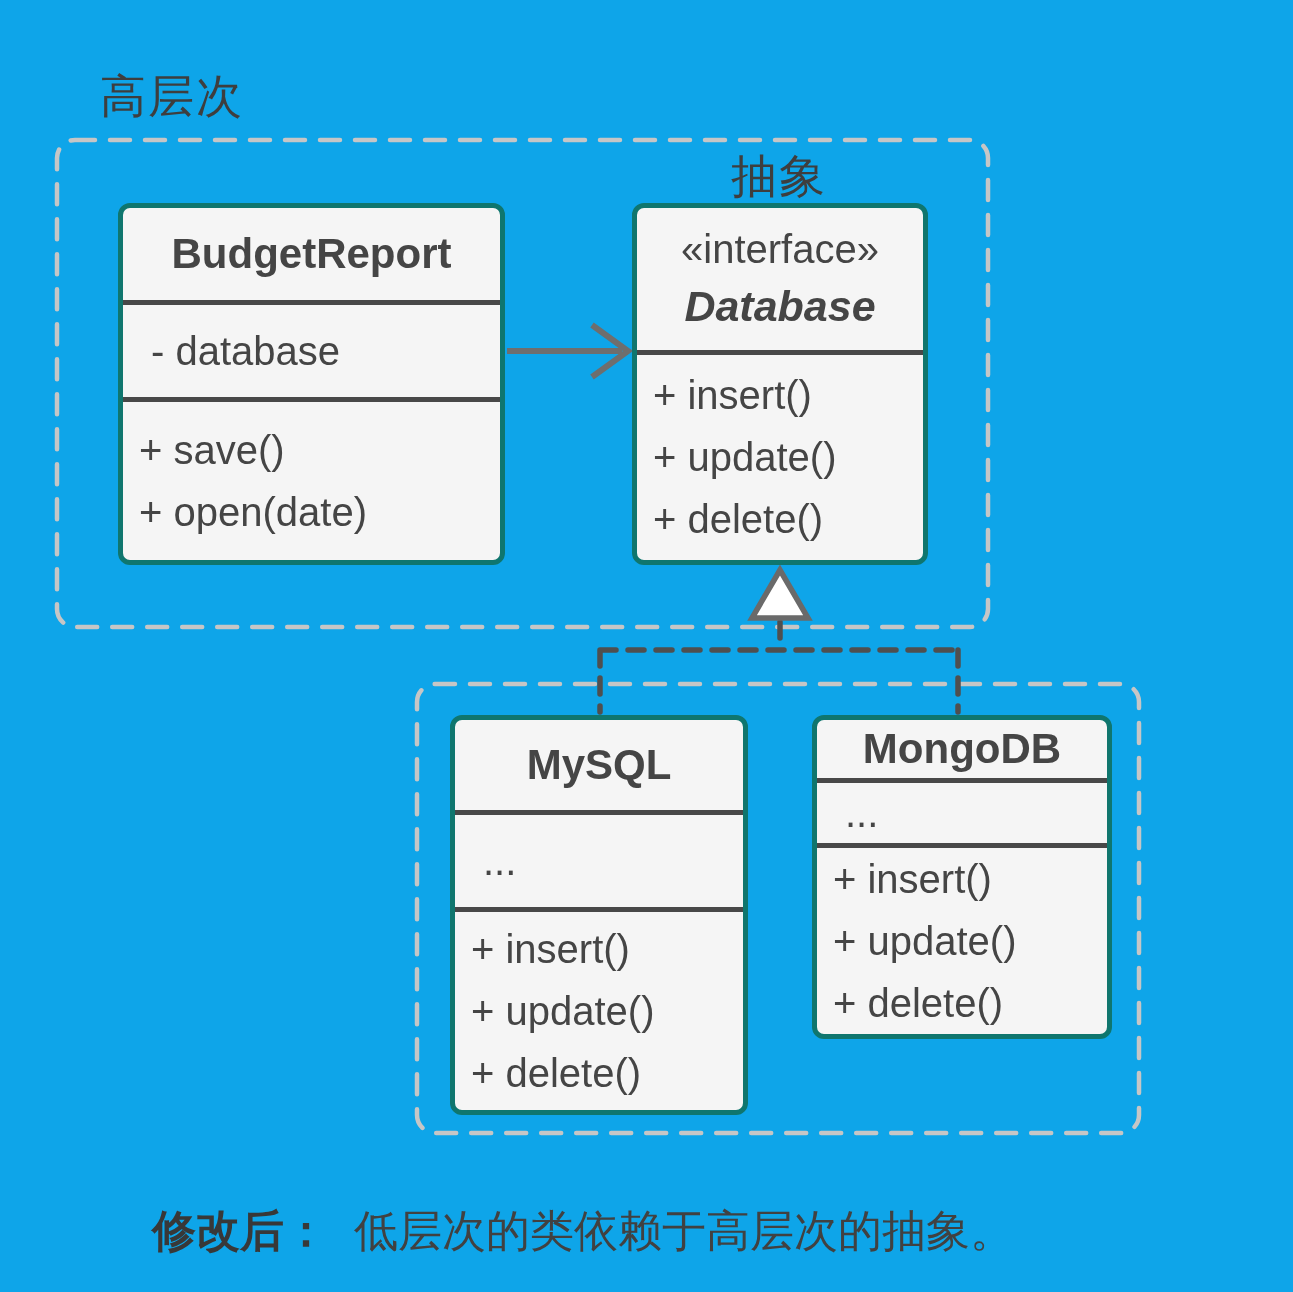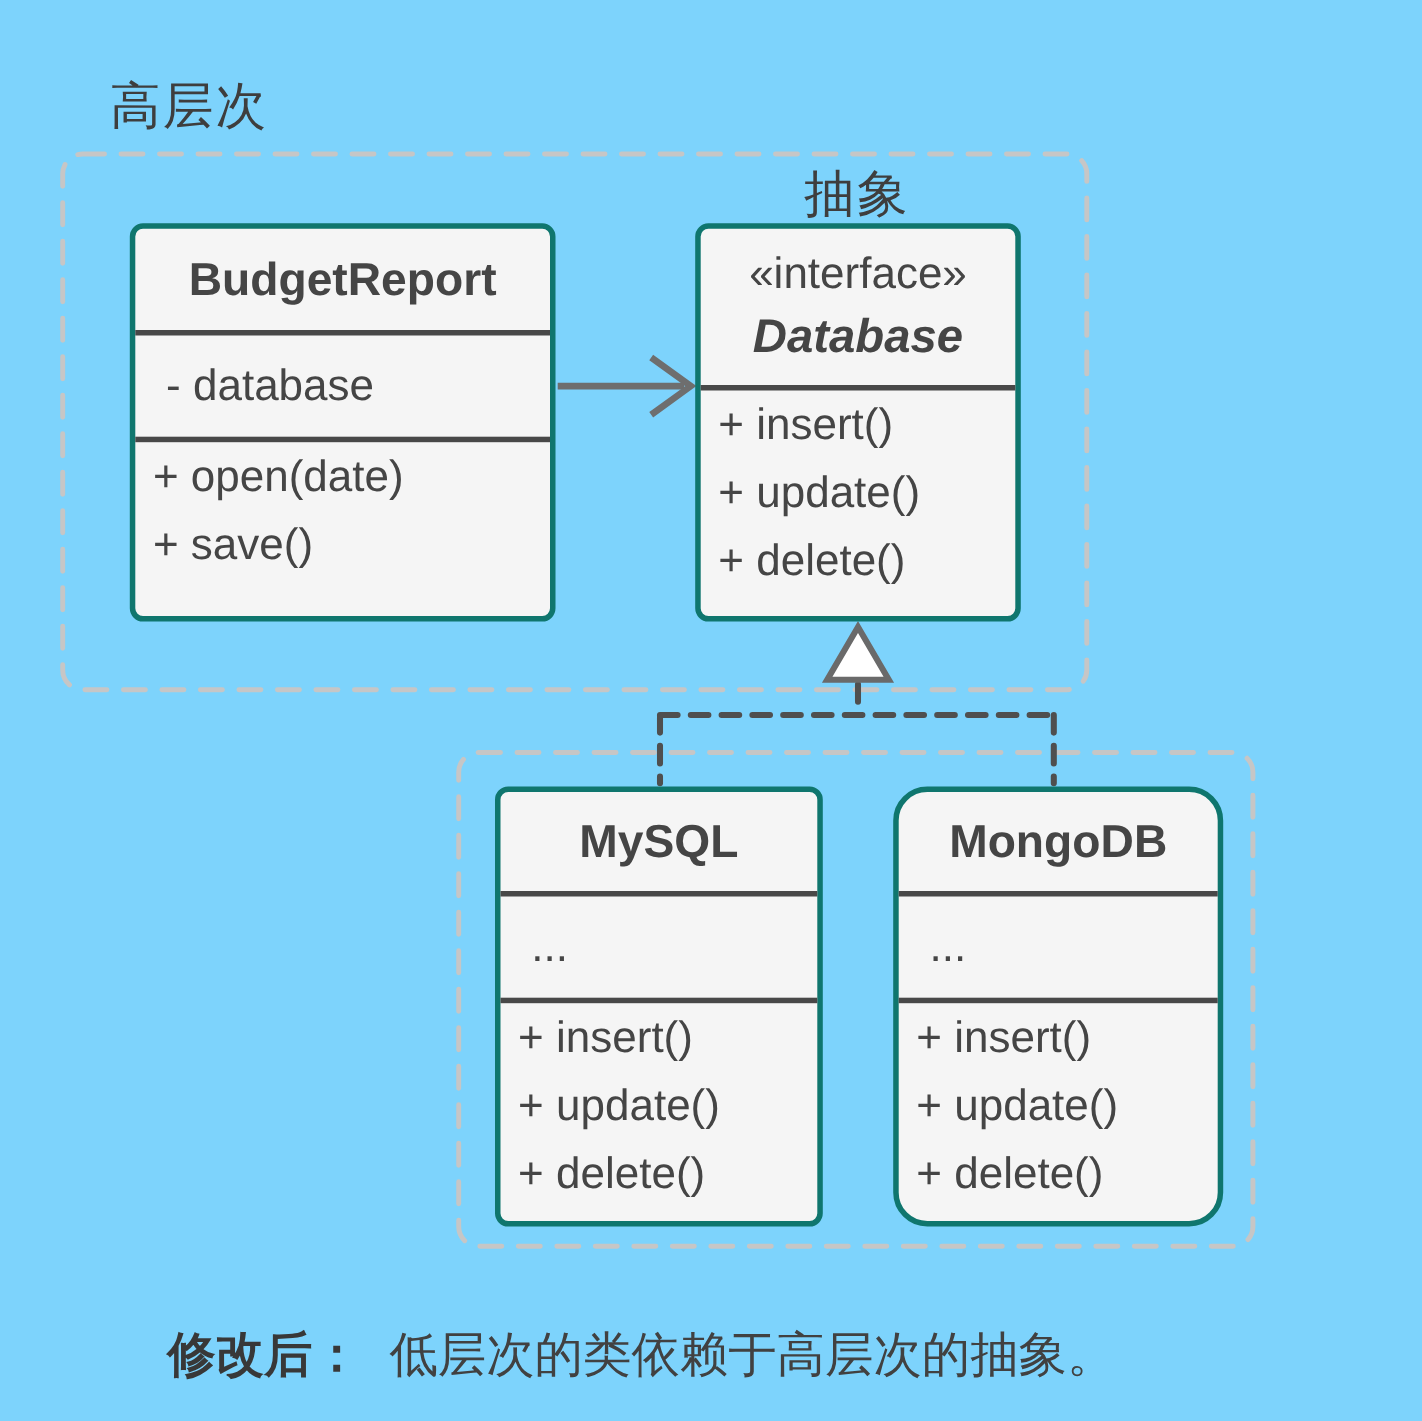--- a/index.html
+++ b/index.html
@@ -1,19 +1,19 @@
 <!DOCTYPE html>
 <html><head>
 <meta charset="utf-8">
 <style>
   html,body{margin:0;padding:0;background:#ffffff;}
   .canvas{
     position:relative;
     width:1293px;height:1292px;
-    background:#7dd3fc;
+    background:#0ea5e9;
     font-family:"Liberation Sans","DejaVu Sans",sans-serif;
     overflow:hidden;
   }
   .overlay{position:absolute;left:0;top:0;width:1293px;height:1292px;}
   .zone-label{
     position:absolute;
     font-size:46px;
     color:#3e3e3e;
     letter-spacing:2px;
     white-space:nowrap;
@@ -39,21 +39,21 @@
   .stereotype{font-weight:normal;font-size:40px;margin-bottom:10px;}
   .clsname{font-weight:bold;font-size:43px;font-style:italic;}
   .sec.attrs{
     display:flex;align-items:center;
     font-size:40px;
     padding-left:28px;
   }
   .sec.methods{
     font-size:40px;
     padding-left:16px;
-    display:flex;flex-direction:column;
+    display:flex;flex-direction:column;justify-content:center;
   }
   .mline{height:62px;display:flex;align-items:center;white-space:nowrap;}
   .caption{
     position:absolute;
     left:152px;top:1202px;
     font-size:44px;
     color:#414141;
     white-space:nowrap;
   }
   .caption .bold{font-weight:bold;margin-right:26px;color:#383838;}
@@ -81,22 +81,22 @@
 
   <div class="zone-label" style="left:100px;top:66px;">高层次</div>
   <div class="zone-label" style="left:731px;top:146px;">抽象</div>
 
   <div class="uml-box" style="left:118px;top:203px;width:387px;height:362px;">
     <div class="sec divided title" style="height:97px;">BudgetReport</div>
     <div class="sec divided attrs" style="height:97px;">
       <span>- database</span>
     </div>
     <div class="sec methods" style="flex:1;">
+      <div class="mline">+ save()</div>
       <div class="mline">+ open(date)</div>
-      <div class="mline">+ save()</div>
     </div>
   </div>
 
   <div class="uml-box" style="left:632px;top:203px;width:296px;height:362px;">
     <div class="sec divided title" style="height:147px;">
       <div class="stereotype">«interface»</div>
       <div class="clsname">Database</div>
     </div>
     <div class="sec methods" style="flex:1;">
       <div class="mline">+ insert()</div>
@@ -110,21 +110,21 @@
     <div class="sec divided attrs" style="height:97px;">
       <span>...</span>
     </div>
     <div class="sec methods" style="flex:1;">
       <div class="mline">+ insert()</div>
       <div class="mline">+ update()</div>
       <div class="mline">+ delete()</div>
     </div>
   </div>
 
-  <div class="uml-box" style="left:812px;top:715px;width:300px;height:400px;border-radius:31px;">
+  <div class="uml-box" style="left:812px;top:715px;width:300px;height:324px;">
     <div class="sec divided title" style="height:95px;">MongoDB</div>
     <div class="sec divided attrs" style="height:97px;">
       <span>...</span>
     </div>
     <div class="sec methods" style="flex:1;">
       <div class="mline">+ insert()</div>
       <div class="mline">+ update()</div>
       <div class="mline">+ delete()</div>
     </div>
   </div>

